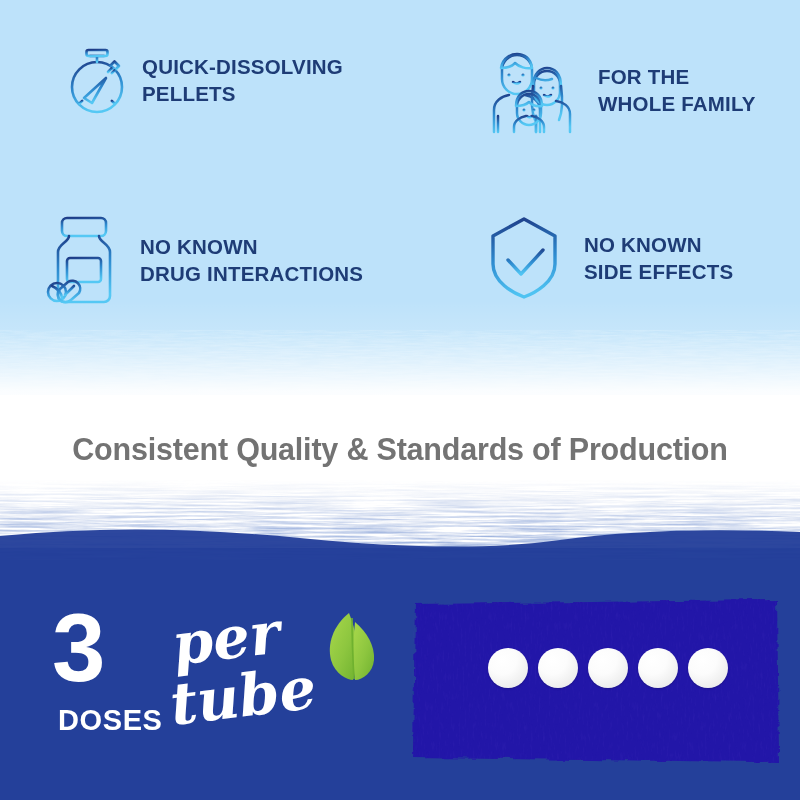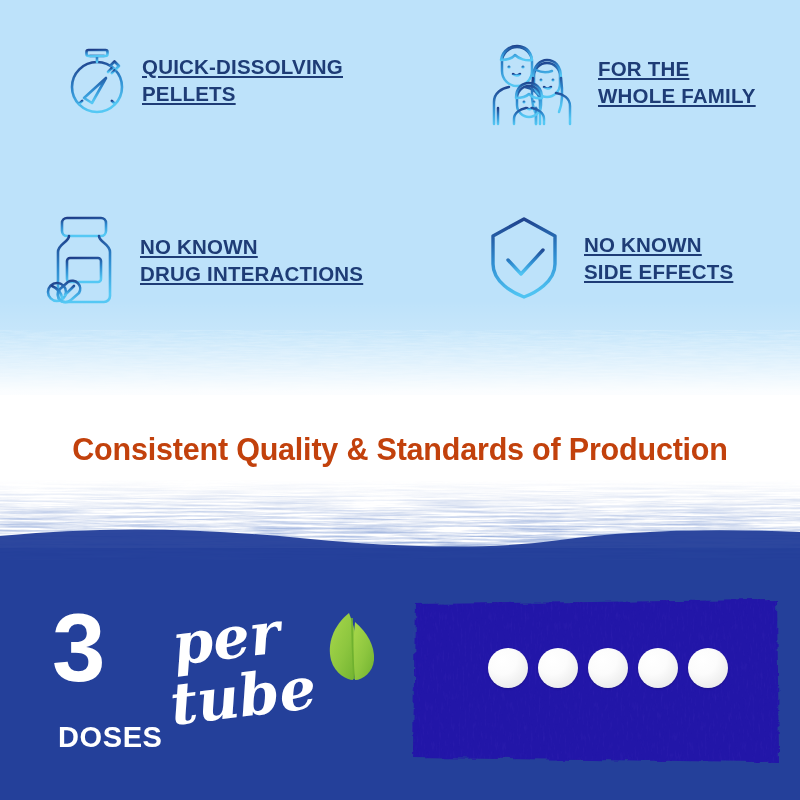--- a/index.html
+++ b/index.html
@@ -61,44 +61,43 @@
     flex: 0 0 auto;
     display: block;
   }
   .feature-label {
     color: #1e3c76;
     font-size: 20.5px;
     font-weight: bold;
     letter-spacing: .2px;
     line-height: 1.34;
     white-space: pre-line;
-    text-decoration: underline;
   }
   #feat-0 { left: 48px;  top: 38px;  }
-  #feat-1 { left: 484px; top: 38px;  }
+  #feat-1 { left: 484px; top: 46px;  }
   #feat-2 { left: 44px;  top: 212px; }
   #feat-3 { left: 486px; top: 212px; }
   #feat-0 .feature-label { margin-left: 16px; }
   #feat-1 .feature-label { margin-left: 18px; }
   #feat-2 .feature-label { margin-left: 16px; }
   #feat-3 .feature-label { margin-left: 22px; }
 
   
   .mid-band {
     position: absolute;
     left: 0; top: 395px;
     width: 800px; height: 165px;
     background: #ffffff;
   }
   .headline {
     position: absolute;
     left: 0; top: 432px;
     width: 800px;
     text-align: center;
-    color: #c2410c;
+    color: #737373;
     font-size: 30.5px;
     font-weight: bold;
     letter-spacing: -0.2px;
   }
 
   
   .bottom-panel {
     position: absolute;
     left: 0; top: 548px;
     width: 800px; height: 252px;
@@ -128,21 +127,21 @@
     position: absolute;
     left: 0; top: 0;
     color: #ffffff;
     font-size: 96px;
     font-weight: bold;
     letter-spacing: -2px;
     line-height: 1;
   }
   .dose-word {
     position: absolute;
-    left: 6px; top: 121px;
+    left: 6px; top: 104px;
     color: #ffffff;
     font-size: 29px;
     font-weight: bold;
     letter-spacing: 0.6px;
   }
   .script-wrap {
     position: absolute;
     left: 122px; top: -8px;
     width: 210px; height: 160px;
   }

